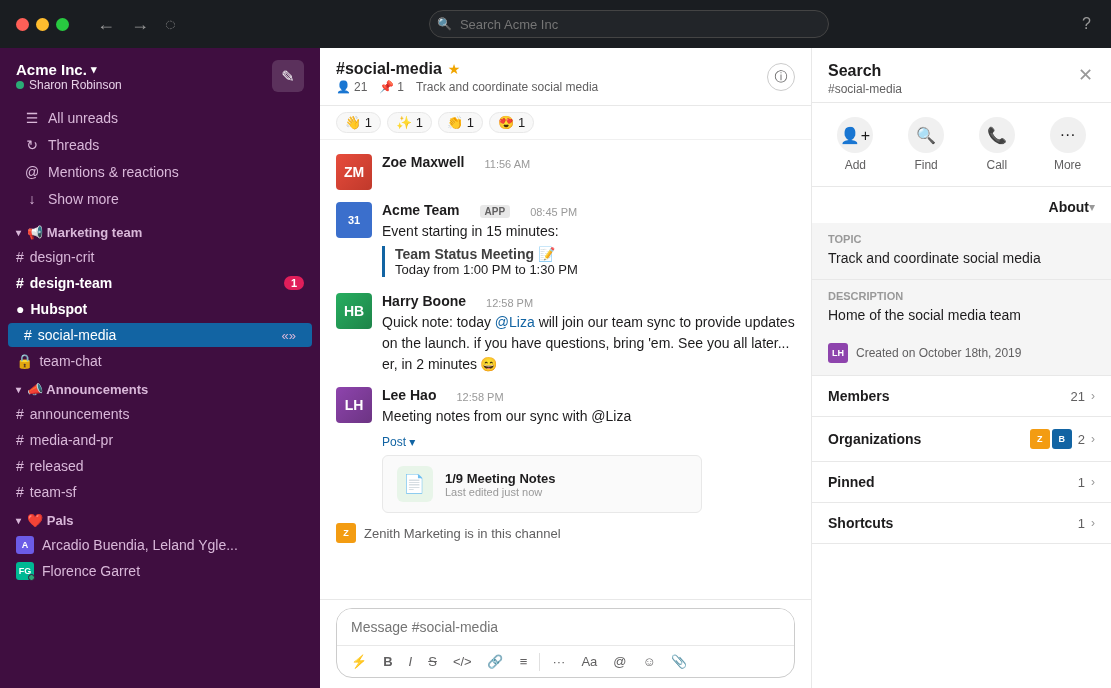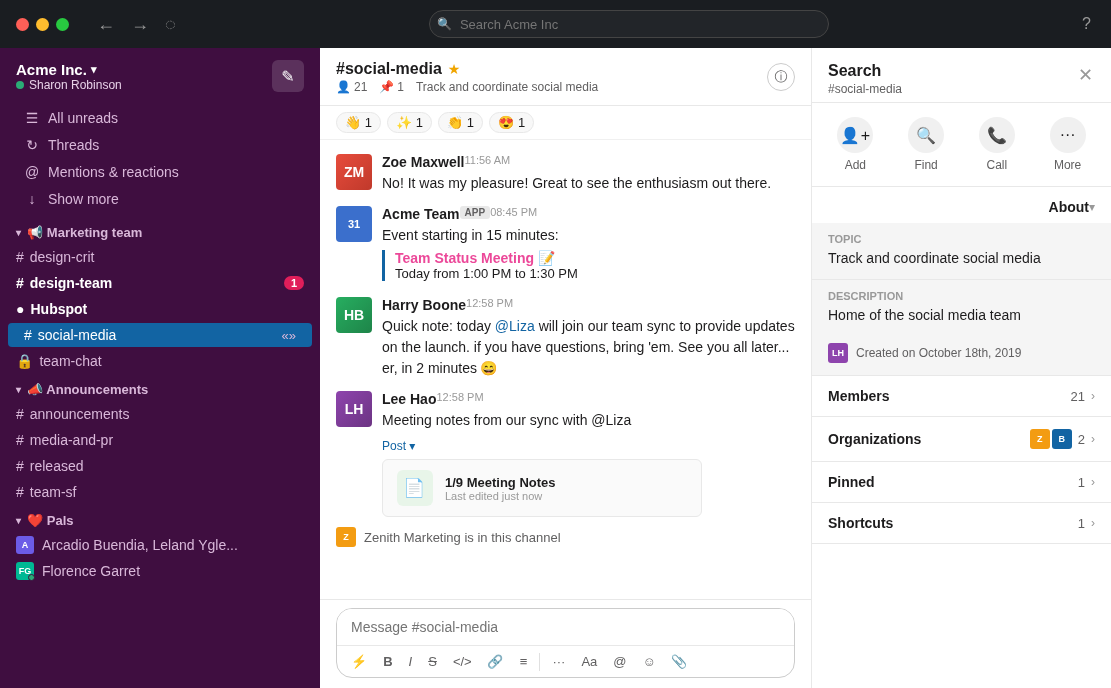--- a/index.html
+++ b/index.html
@@ -336,22 +336,22 @@
       color: #fff;
     }
     .avatar-zoe { background: linear-gradient(135deg, #e74c3c, #c0392b); }
     .avatar-acme { background: #3b6fcc; font-size: 11px; }
     .avatar-harry { background: linear-gradient(135deg, #27ae60, #1e8449); }
     .avatar-lee { background: linear-gradient(135deg, #8e44ad, #6c3483); }
 
     .message-content { flex: 1; min-width: 0; }
     .message-header {
       display: flex;
-      align-items: flex-start;
-      gap: 0;
+      align-items: flex-end;
+      gap: 20px;
       margin-bottom: 3px;
     }
     .sender-name {
       font-weight: 700;
       font-size: 14px;
       color: #1d1c1d;
     }
     .app-badge {
       background: #e8e8e8;
       color: #616061;
@@ -372,21 +372,21 @@
     }
     .mention { color: #1264a3; font-weight: 500; }
 
     
     .event-block {
       border-left: 3px solid #1264a3;
       padding-left: 10px;
       margin: 4px 0;
     }
     .event-title {
-      color: #ec4899;
+      color: #404040;
       font-weight: 700;
       font-size: 14px;
       text-decoration: none;
     }
     .event-time {
       font-size: 13px;
       color: #1d1c1d;
     }
 
     
@@ -745,21 +745,20 @@
 
     <div class="messages-area">
 
       <div class="message-group">
         <div class="avatar-img avatar-zoe">ZM</div>
         <div class="message-content">
           <div class="message-header">
             <span class="sender-name">Zoe Maxwell</span>
             <span class="timestamp">11:56 AM</span>
           </div>
-          <div class="message-text">No! It was my pleasure! Great to see the enthusiasm out there.</div>
         </div>
       </div>
 
       <div class="message-group">
         <div class="avatar-img avatar-acme">31</div>
         <div class="message-content">
           <div class="message-header">
             <span class="sender-name">Acme Team</span>
             <span class="app-badge">APP</span>
             <span class="timestamp">08:45 PM</span>

